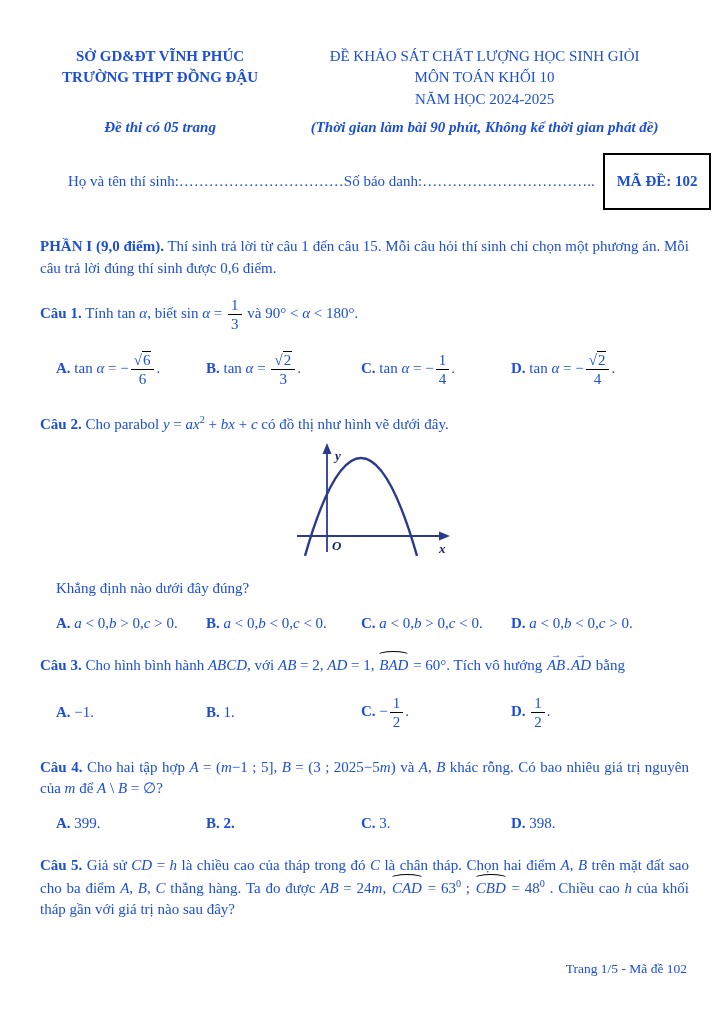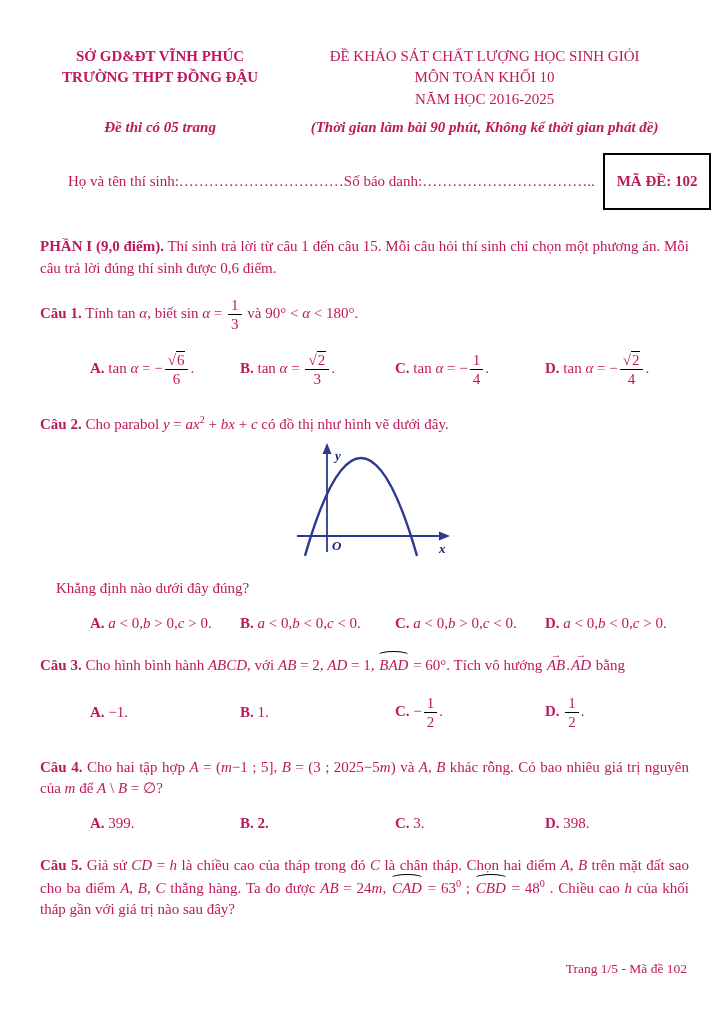--- a/index.html
+++ b/index.html
@@ -1,18 +1,18 @@
 <!DOCTYPE html>
 <html><head>
 <meta charset="utf-8">
 <style>
   html,body { margin:0; padding:0; background:#fff; }
   .page {
     position:relative; width:725px; height:1024px; margin:0 auto;
-    background:#fff; color:#be185d; overflow:hidden;
+    background:#fff; color:#1d4ed8; overflow:hidden;
     font-family:"Liberation Serif", serif; font-size:15px; line-height:1.42;
   }
   .content { padding:46px 36px 0 40px; }
 
   
   .hdr { display:flex; }
   .hdr-left { width:37%; text-align:center; font-weight:bold; }
   .hdr-right { width:63%; text-align:center; font-weight:normal; }
   .hdr-note { display:flex; margin-top:7px; }
   .hdr-note .hdr-left, .hdr-note .hdr-right { font-weight:bold; font-style:italic; }
@@ -23,21 +23,21 @@
 
   .para { text-align:justify; margin:26px 0 0 0; }
   .q { text-align:justify; margin:17px 0 0 0; }
   .q.tight { margin-top:6px; }
   b.qlabel { font-weight:bold; }
 
   
   .opts { display:grid; grid-template-columns:150px 155px 150px auto;
           align-items:center; padding-left:16px; margin:9px 0 3px 0; min-height:30px; }
   .opts.tall { min-height:54px; }
-  .opt { white-space:nowrap;margin-left:34px; }
+  .opt { white-space:nowrap; }
   .olabel { font-weight:bold; }
 
   
   i { font-style:italic; }
   sup { font-size:0.68em; }
   .frac { display:inline-block; vertical-align:middle; text-align:center; line-height:1.08; margin:1px 2px; }
   .frac .num { display:block; border-bottom:1px solid #000; padding:0 3px 1px 3px; }
   .frac .den { display:block; padding-top:1px; }
   .sqrt { white-space:nowrap; }
   .sqrt .rad { border-top:1px solid #000; padding:0 1px; }
@@ -63,21 +63,21 @@
   <div class="content">
 
     <div class="hdr">
       <div class="hdr-left">
         <div>SỞ GD&amp;ĐT VĨNH PHÚC</div>
         <div>TRƯỜNG THPT ĐỒNG ĐẬU</div>
       </div>
       <div class="hdr-right">
         <div>ĐỀ KHẢO SÁT CHẤT LƯỢNG HỌC SINH GIỎI</div>
         <div>MÔN TOÁN KHỐI 10</div>
-        <div>NĂM HỌC 2016-2025</div>
+        <div>NĂM HỌC 2024-2025</div>
       </div>
     </div>
     <div class="hdr hdr-note">
       <div class="hdr-left">Đề thi có 05 trang</div>
       <div class="hdr-right">(Thời gian làm bài 90 phút, Không kể thời gian phát đề)</div>
     </div>
 
     <div class="name-row">
       <span>Họ và tên thí sinh:</span>
         <span>……………………………</span>

